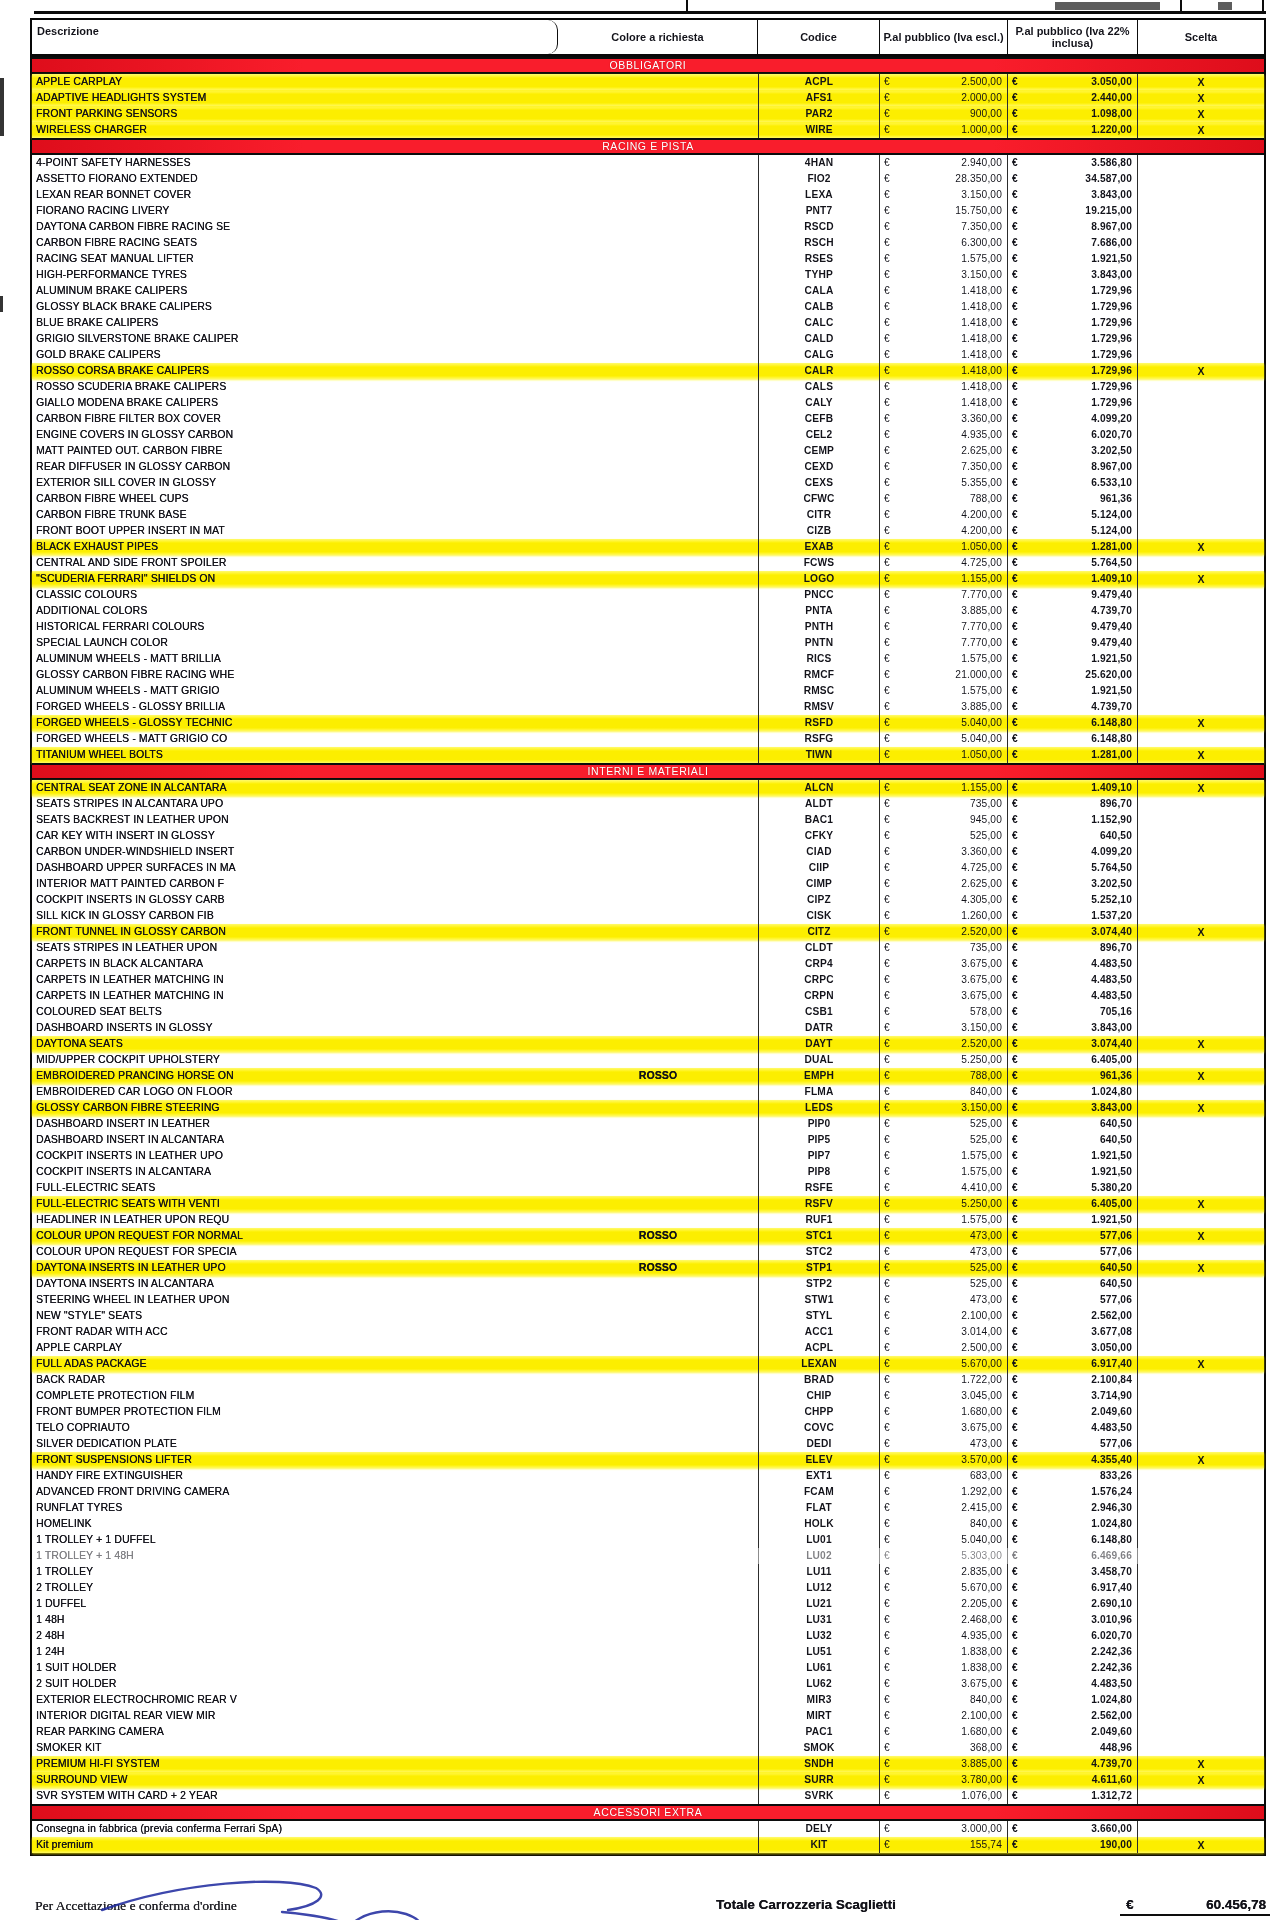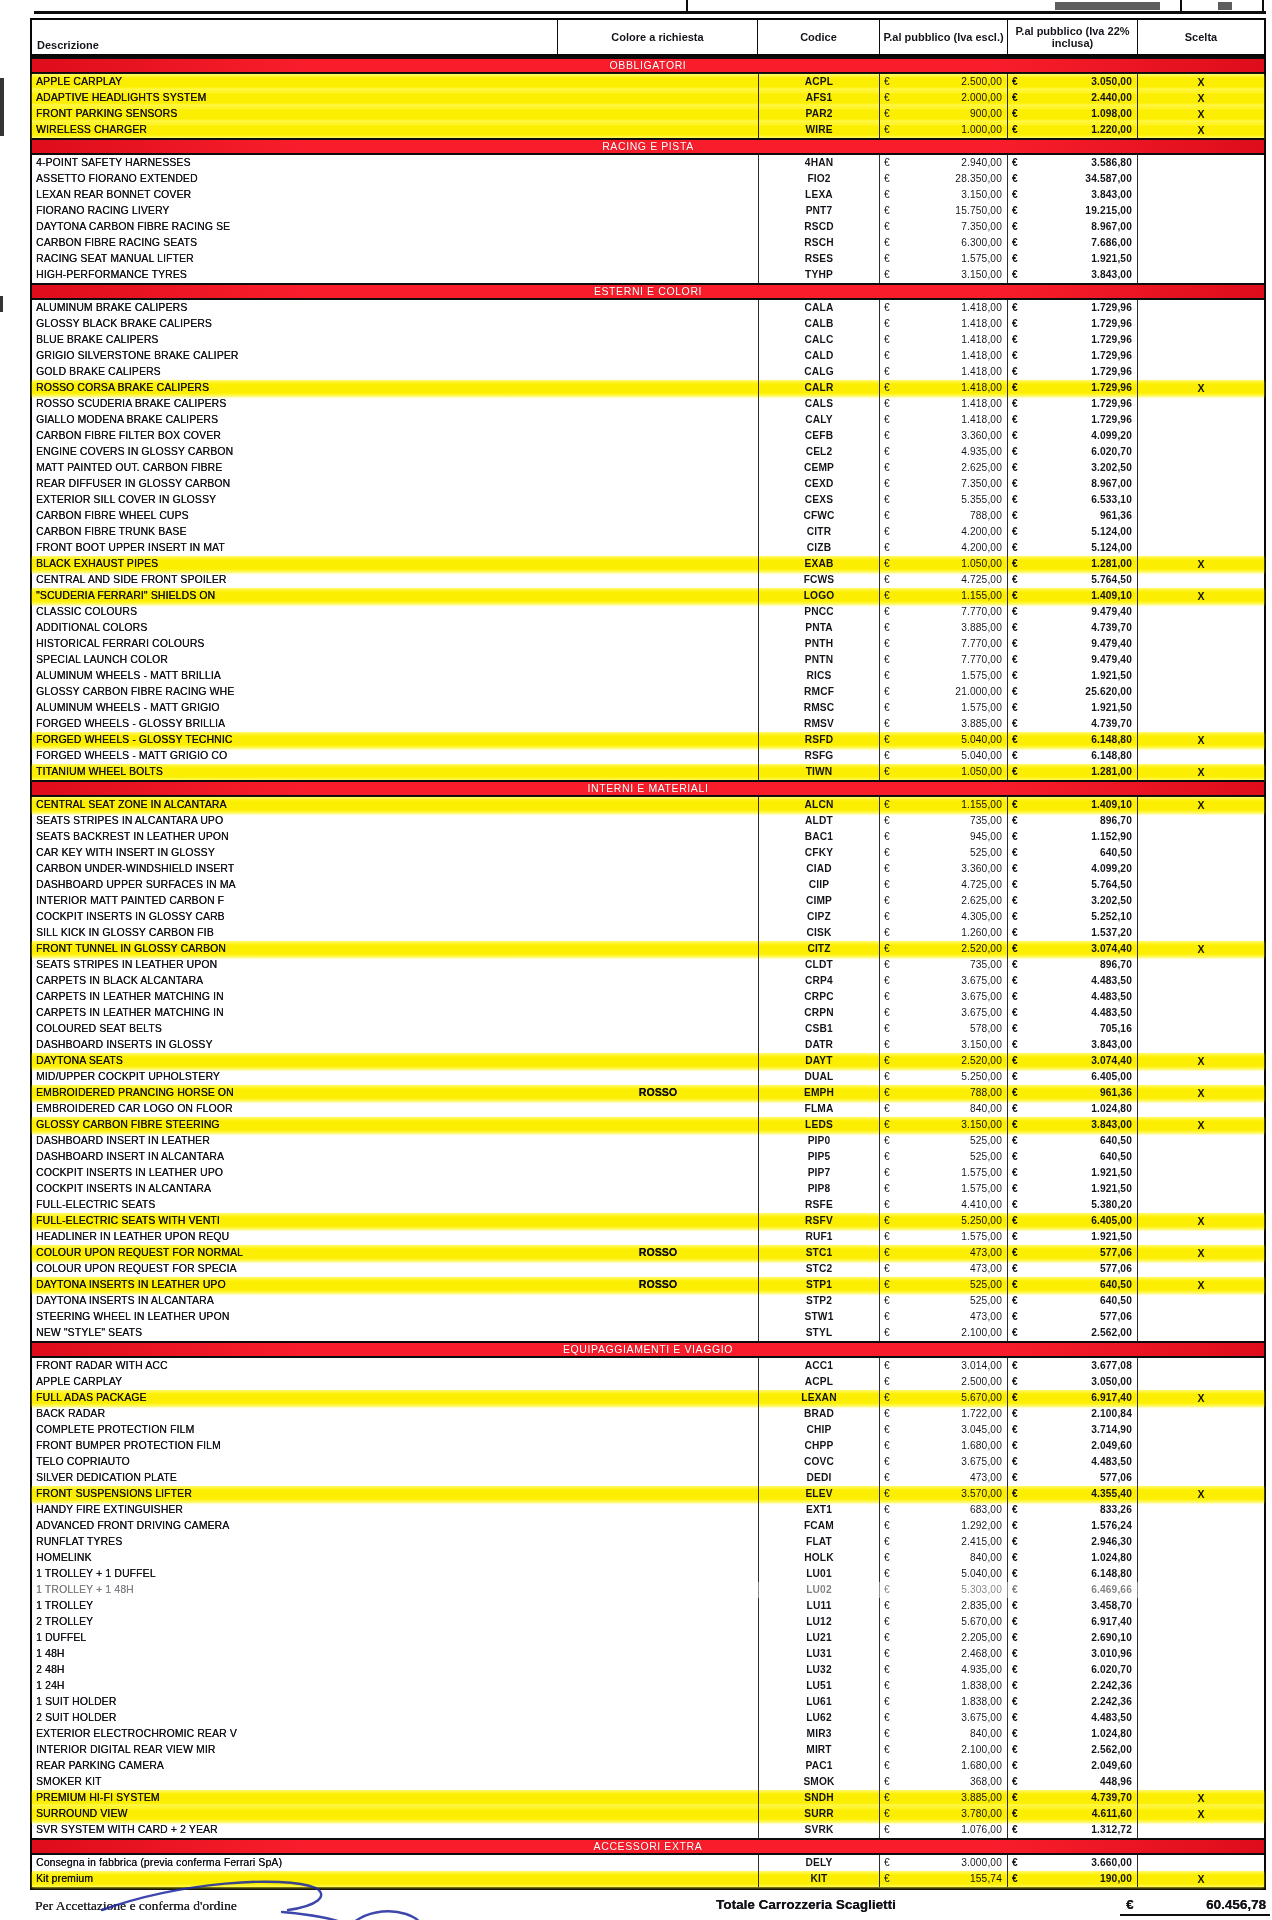--- a/index.html
+++ b/index.html
@@ -10,21 +10,21 @@
   .prev-v{position:absolute;top:0;width:2px;height:11px;background:#101010;}
   .smudge{position:absolute;top:2px;height:8px;background:#2a2a2a;opacity:.75;filter:blur(.6px);}
   
   .tbl{position:absolute;left:30px;top:18px;width:1232px;
        border:2px solid #0d0d0d;border-bottom-width:3px;background:#fff;}
   .grid{display:grid;grid-template-columns:526px 200px 122px 128px 130px 126px;}
   .thead{height:34px;font-weight:bold;font-size:11px;border-bottom:3px solid #0d0d0d;}
   .thead .hc{border-right:1.5px solid #111;display:flex;align-items:center;justify-content:center;
              text-align:center;line-height:1.12;padding:1px 2px;}
   .thead .hc:last-child{border-right:none;}
-  .thead .hc.first{justify-content:flex-start;padding-left:5px;align-items:flex-start;padding-top:19px;}
+  .thead .hc.first{justify-content:flex-start;padding-left:5px;align-items:flex-start;padding-top:5px;border-radius:10px;}
   .bar{height:13px;border-top:2.5px solid #101010;border-bottom:2.5px solid #101010;
        background:linear-gradient(90deg,#d41320,#ee2330 22%,#ee2330 78%,#d41320);
        color:#fff;font-weight:normal;font-size:10.5px;letter-spacing:.6px;
        display:flex;align-items:center;justify-content:center;line-height:13px;
        text-shadow:0 0 1px #9e0d16;}
   .row{height:16px;font-size:10.4px;line-height:16px;letter-spacing:.15px;}
   .row>div{overflow:hidden;white-space:nowrap;}
   .c-desc{padding-left:4px;text-shadow:.25px 0 0 currentColor;}
   .c-col{text-align:center;font-weight:bold;text-shadow:.2px 0 0 currentColor;}
   .c-code{border-left:1px solid #2f2f2f;border-right:1px solid #2f2f2f;text-align:center;
@@ -239,21 +239,20 @@
           <div class="c-p1">
             <div class="">€</div>
             <div class="">3.150,00</div>
           </div>
           <div class="c-p2">
             <div class="">€</div>
             <div class="">3.843,00</div>
           </div>
           <div class="c-x"></div>
         </div>
-        <div class="bar">ESTERNI E COLORI</div>
         <div class="grid row">
           <div class="c-desc">ALUMINUM BRAKE CALIPERS</div>
           <div class="c-col"></div>
           <div class="c-code">CALA</div>
           <div class="c-p1">
             <div class="">€</div>
             <div class="">1.418,00</div>
           </div>
           <div class="c-p2">
             <div class="">€</div>
@@ -1137,21 +1136,20 @@
           <div class="c-p1">
             <div class="">€</div>
             <div class="">2.100,00</div>
           </div>
           <div class="c-p2">
             <div class="">€</div>
             <div class="">2.562,00</div>
           </div>
           <div class="c-x"></div>
         </div>
-        <div class="bar">EQUIPAGGIAMENTI E VIAGGIO</div>
         <div class="grid row">
           <div class="c-desc">FRONT RADAR WITH ACC</div>
           <div class="c-col"></div>
           <div class="c-code">ACC1</div>
           <div class="c-p1">
             <div class="">€</div>
             <div class="">3.014,00</div>
           </div>
           <div class="c-p2">
             <div class="">€</div>

